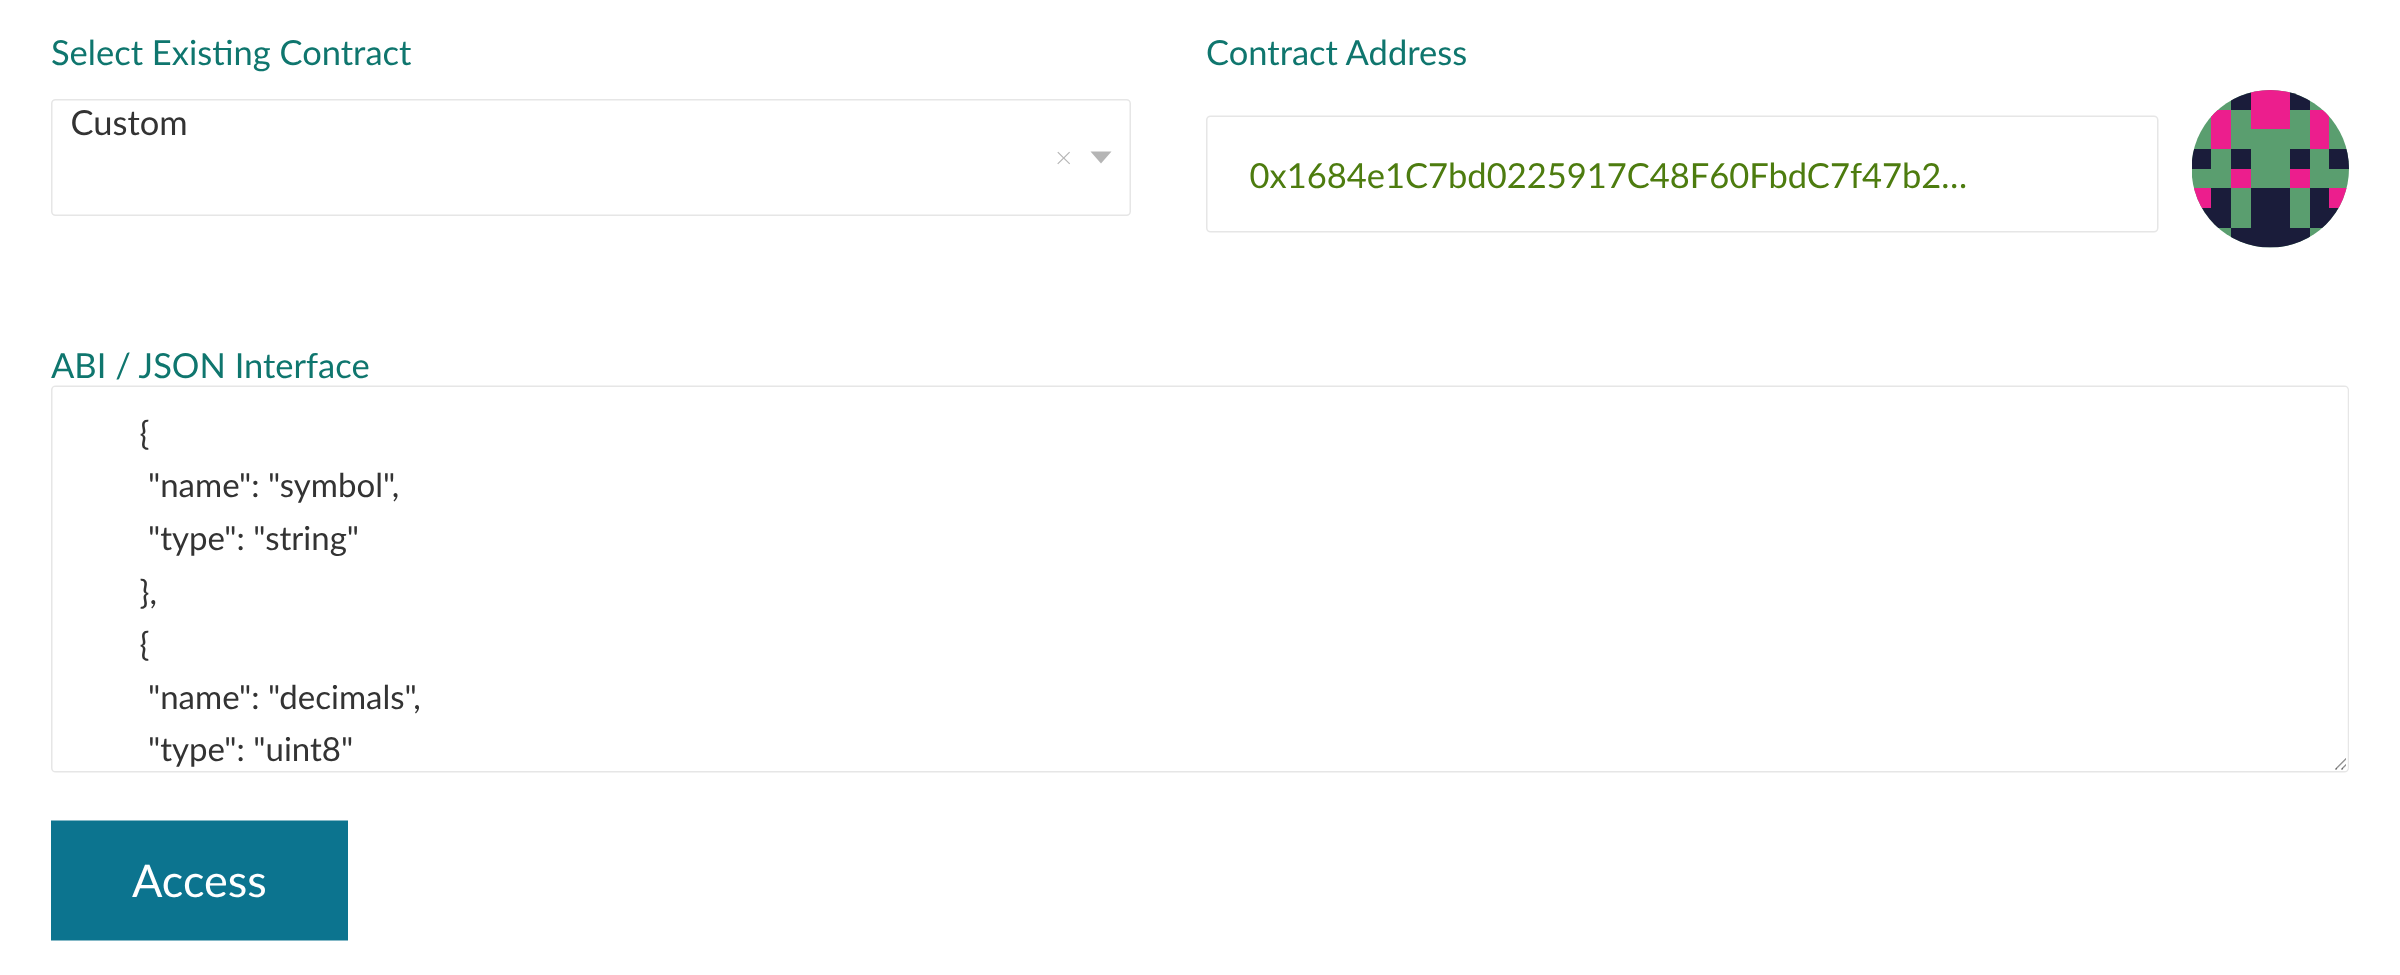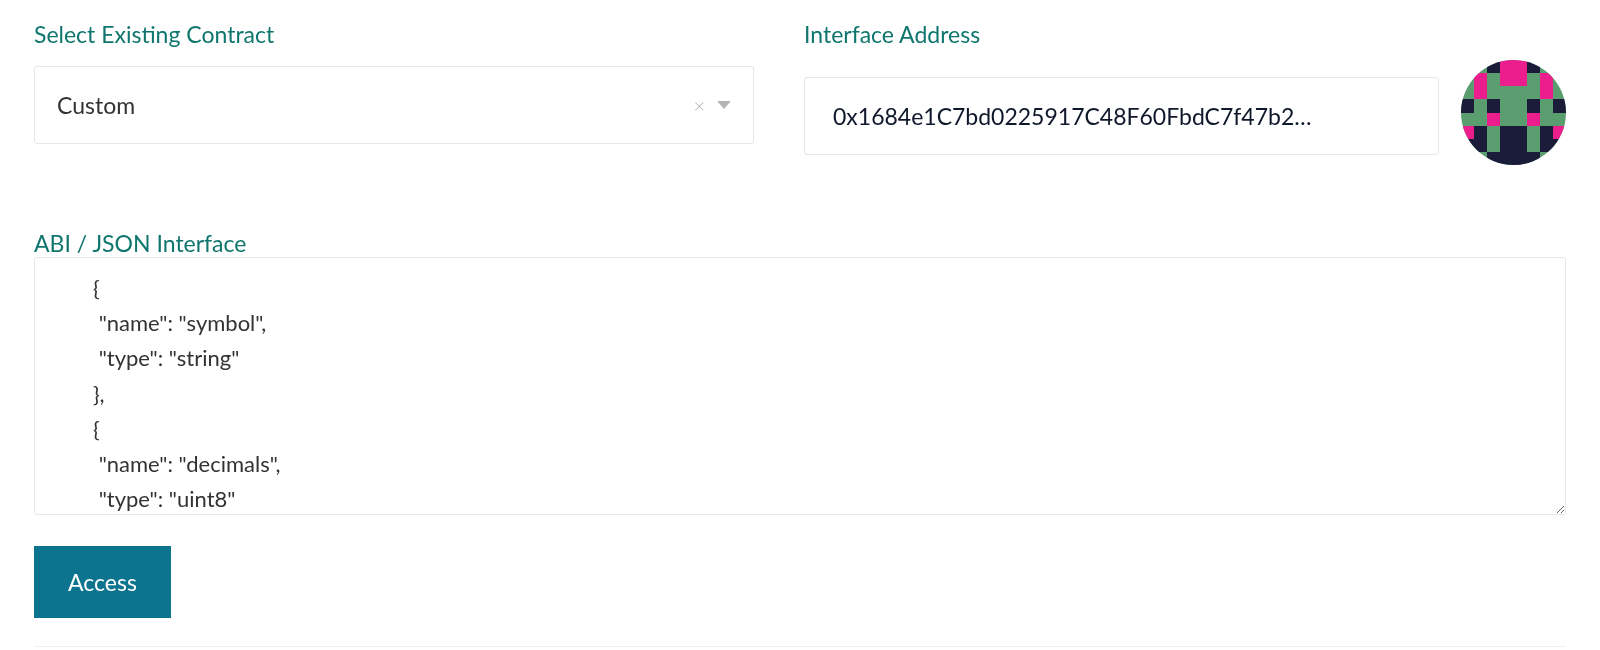--- a/index.html
+++ b/index.html
@@ -33,22 +33,21 @@
       font-size: 23px;
       color: #0f766e;
       margin-bottom: 18px;
       font-weight: 400;
     }
     .select-input {
       border: 1px solid #e6e6e6;
       border-radius: 3px;
       height: 78px;
       display: flex;
-      align-items: center;
-      padding: 0 22px;
+      padding: 0 12px;
       position: relative;
       background: #fff;
     }
     .select-value {
       font-size: 23px;
       color: #333;
       flex: 1;
     }
     .select-icons {
       display: flex;
@@ -73,21 +72,21 @@
       display: flex;
       align-items: center;
       gap: 22px;
     }
     .text-input {
       border: 1px solid #e6e6e6;
       border-radius: 3px;
       height: 78px;
       padding: 0 28px;
       font-size: 23px;
-      color: #0f172a;
+      color: #4d7c0f;
       font-family: inherit;
       flex: 1;
       min-width: 0;
       white-space: nowrap;
       overflow: hidden;
       text-overflow: ellipsis;
       display: flex;
       align-items: center;
     }
     .identicon {
@@ -129,22 +128,22 @@
     .abi-textarea::-webkit-scrollbar-thumb {
       background: #c9c9c9;
       border-radius: 9px;
       border: 5px solid #fff;
     }
     .access-button {
       margin-top: 28px;
       background: #0C748F;
       color: #fff;
       border: none;
-      font-size: 23px;
-      padding: 22px 34px;
+      font-size: 30px;
+      padding: 22px 54px;
       cursor: pointer;
       font-family: inherit;
       text-align: center;
     }
     .divider {
       border: none;
       border-top: 1px solid #f0f0f0;
       margin-top: 28px;
     }
   </style>
@@ -159,21 +158,21 @@
     <div class="select-input">
       <span class="select-value">Custom</span>
       <div class="select-icons">
         <span class="clear-icon">×</span>
         <span class="dropdown-icon"></span>
       </div>
     </div>
   </div>
 
   <div class="field-group contract-address">
-    <label class="field-label">Interface Address</label>
+    <label class="field-label">Contract Address</label>
     <div class="address-row">
       <div class="text-input">0x1684e1C7bd0225917C48F60FbdC7f47b2…</div>
       <div class="identicon">
         <svg viewBox="0 0 8 8" shape-rendering="crispEdges">
           <rect width="8" height="8" fill="#5A9E6F"></rect>
           <rect x="0" y="0" width="1" height="1" fill="#1A1C3A"></rect>
           <rect x="2" y="0" width="1" height="1" fill="#1A1C3A"></rect>
           <rect x="5" y="0" width="1" height="1" fill="#1A1C3A"></rect>
           <rect x="7" y="0" width="1" height="1" fill="#1A1C3A"></rect>
           <rect x="3" y="0" width="2" height="2" fill="#EC1E8D"></rect>

